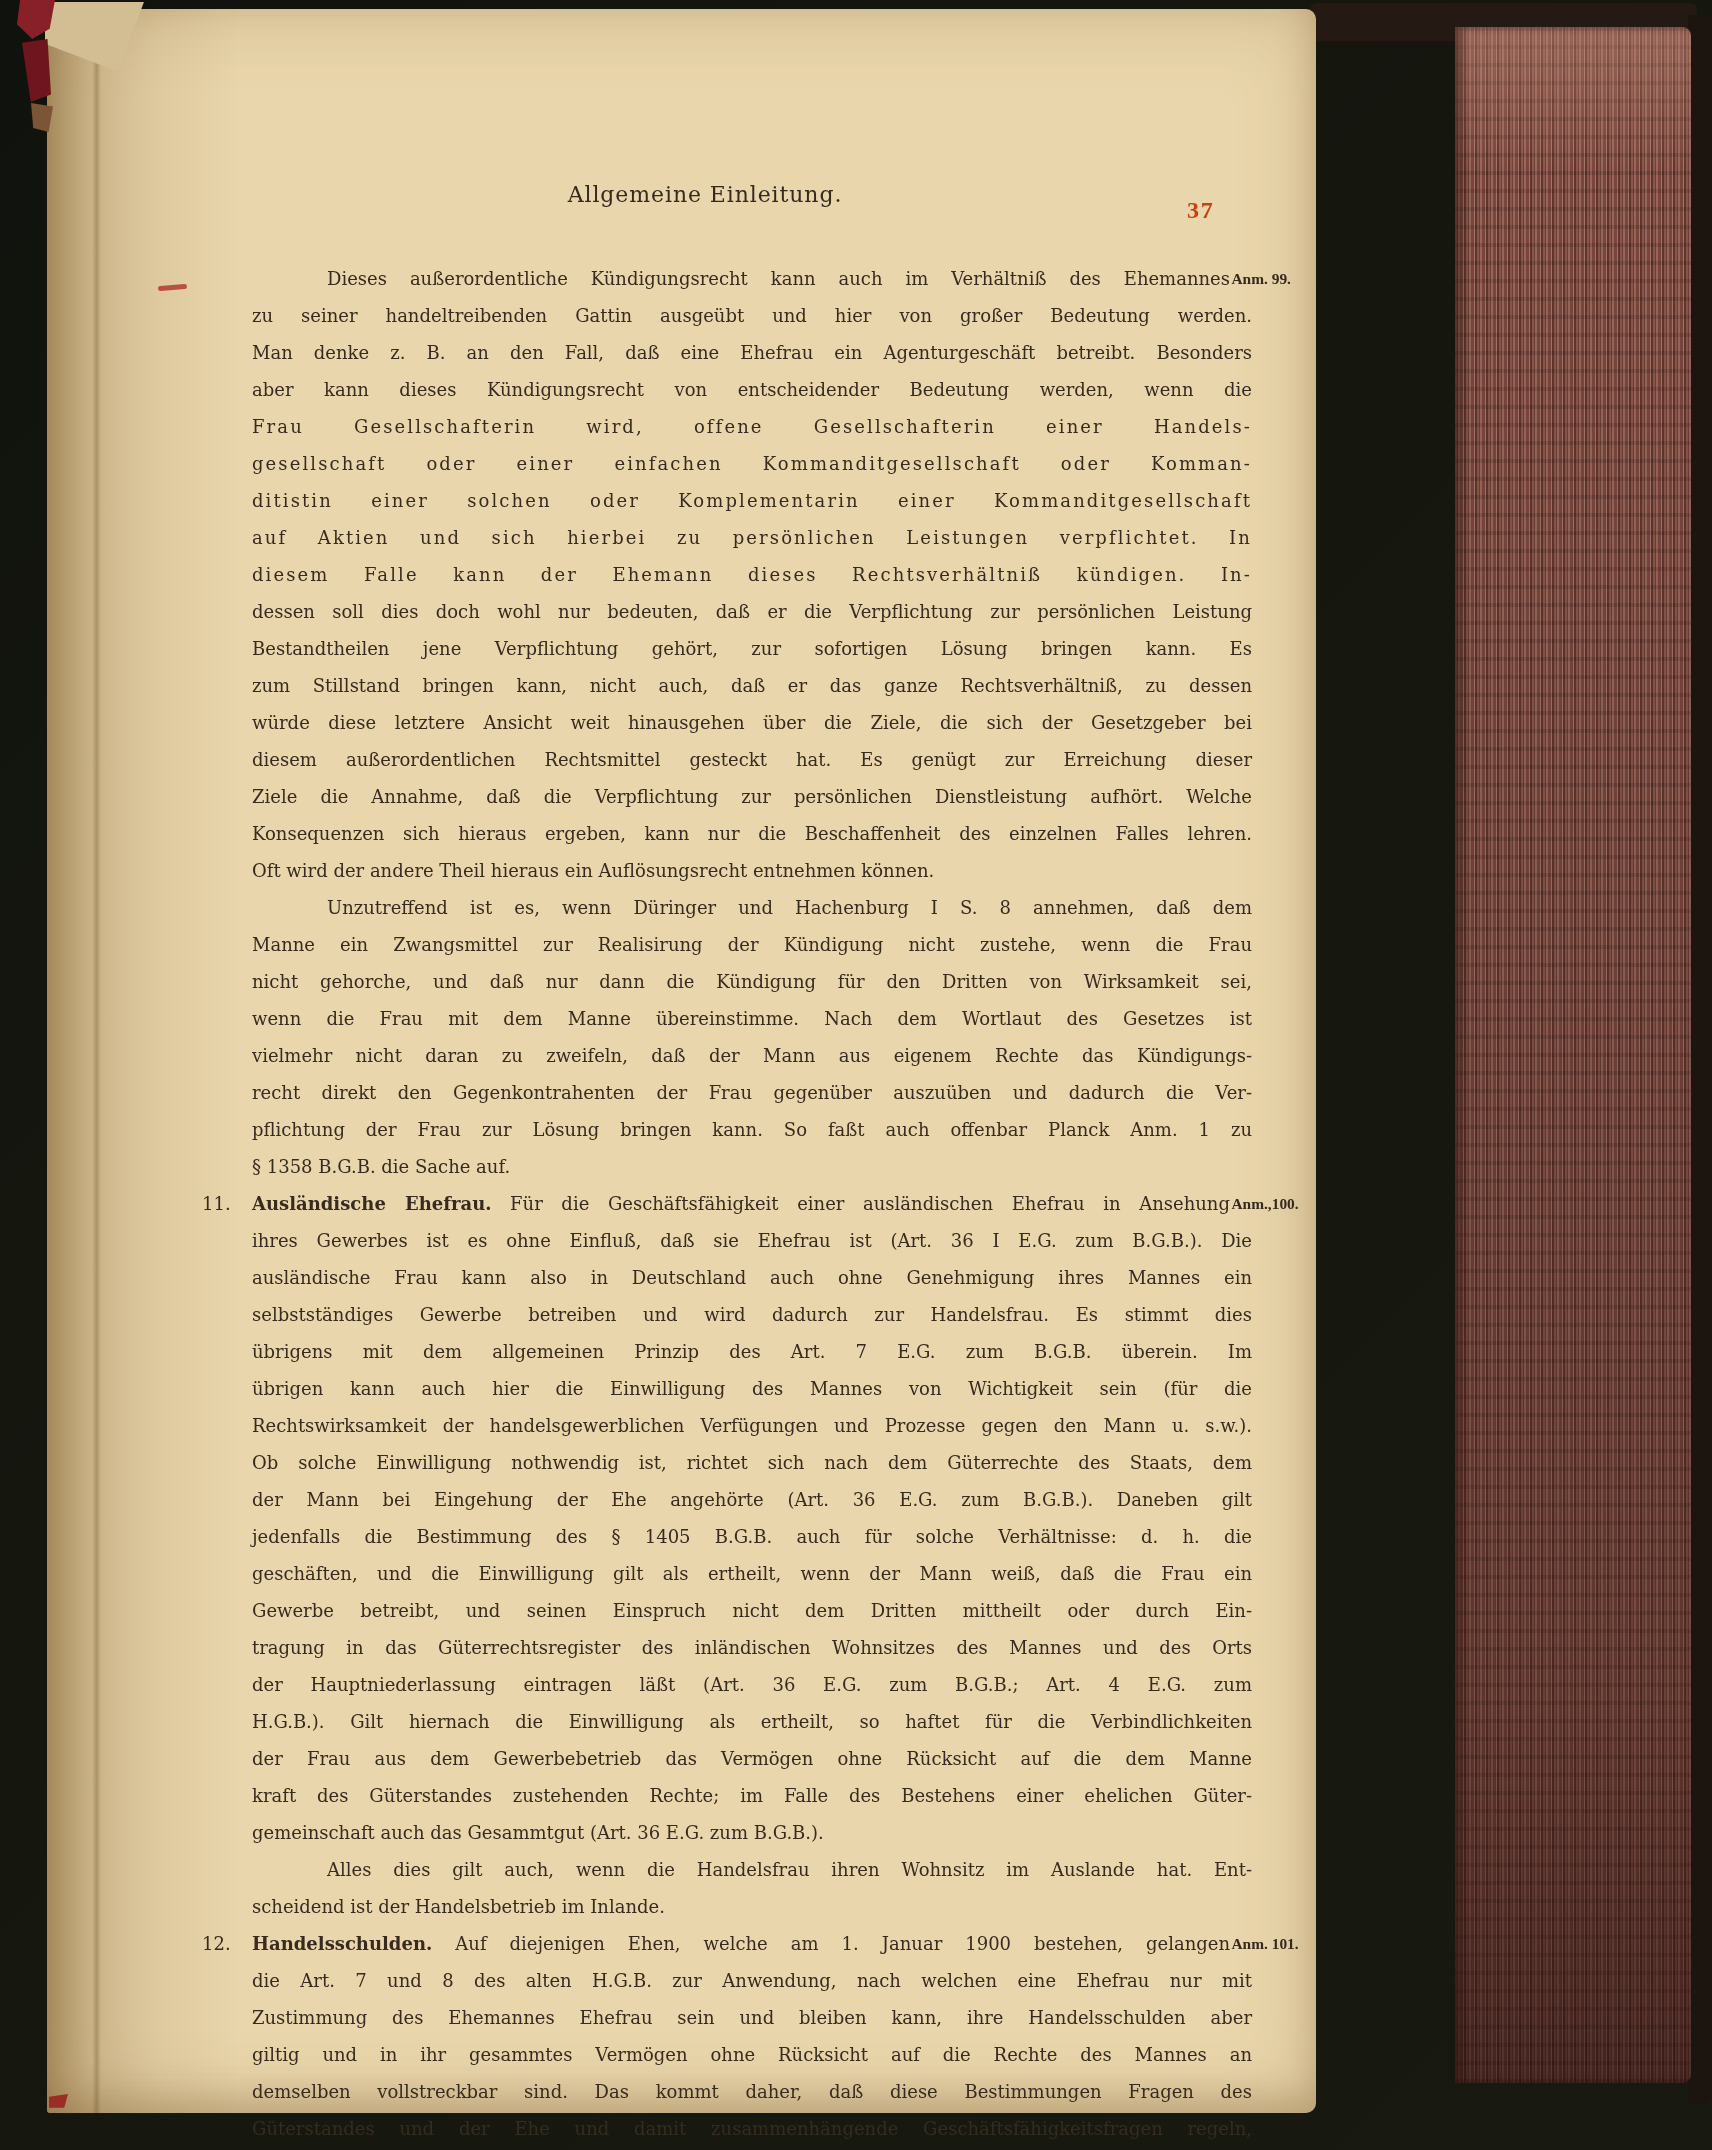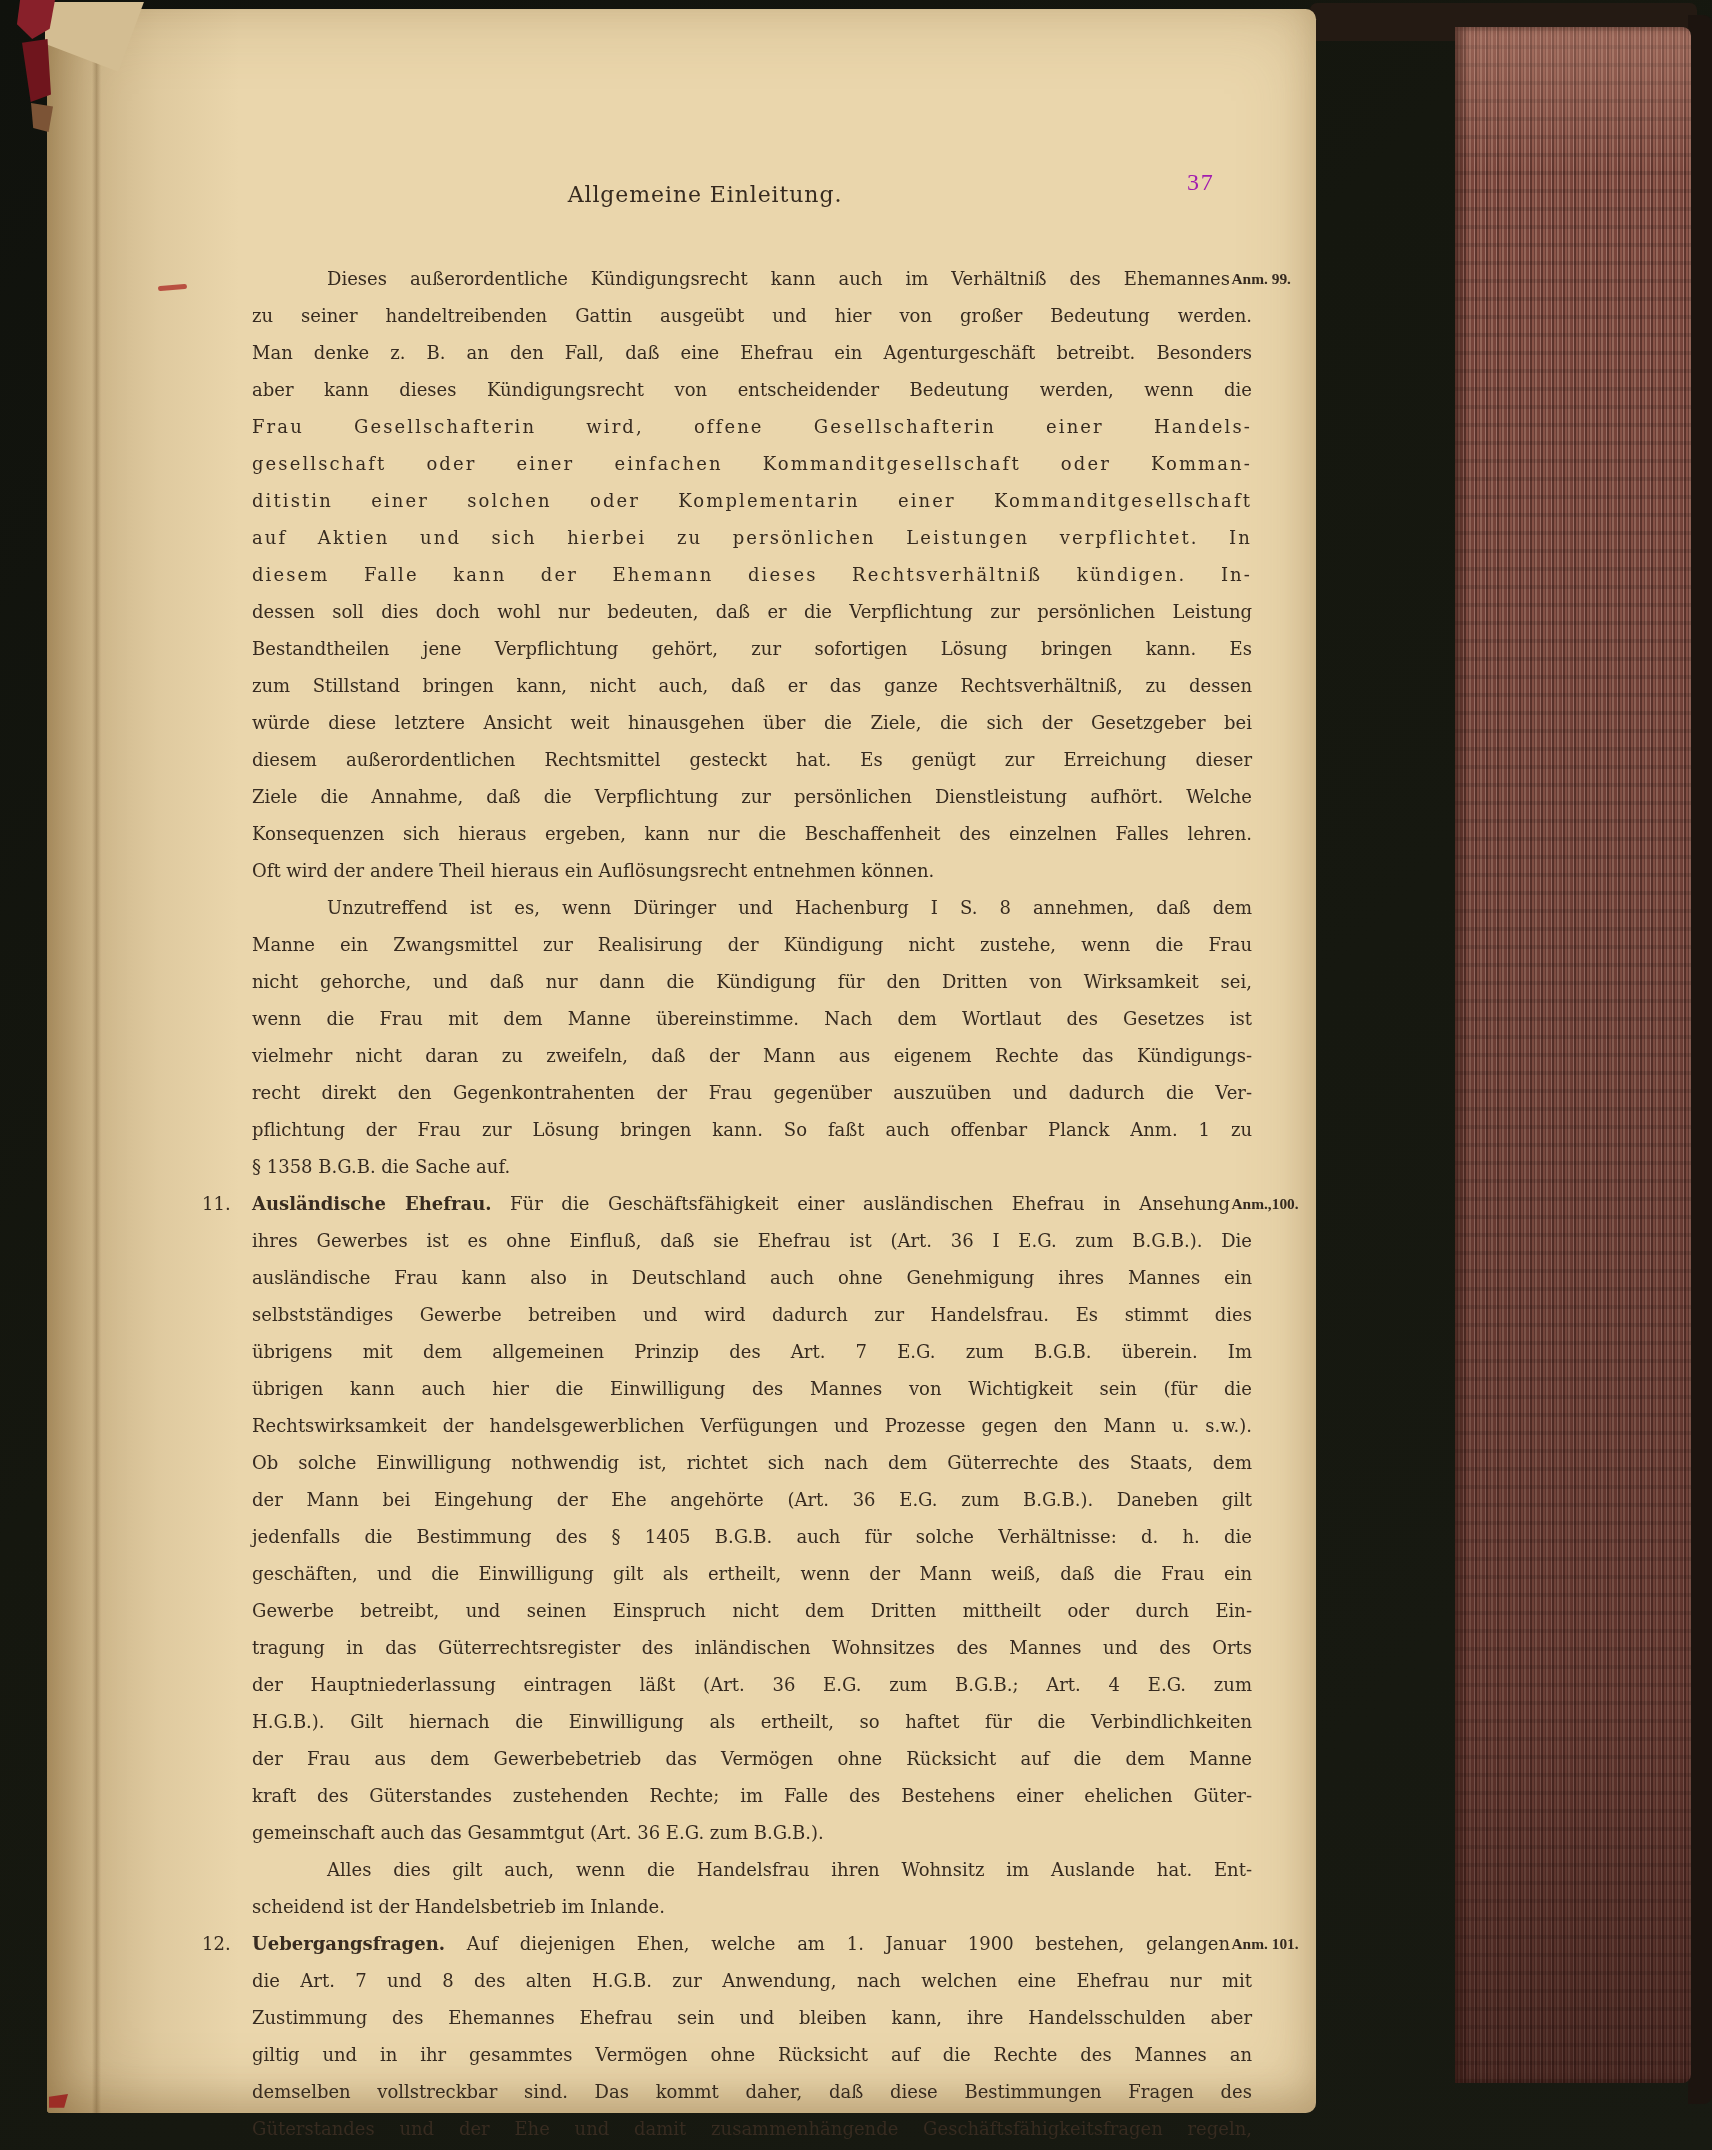--- a/index.html
+++ b/index.html
@@ -46,22 +46,22 @@
   .tear-tan{position:absolute;left:45px;top:1.7px;width:99px;height:70px;background:#d3bd92;clip-path:polygon(0 0,100% 0,74% 100%,0 60%);}
   .tear-brown{position:absolute;left:31px;top:103px;width:22px;height:29px;background:#7c5436;clip-path:polygon(0 0,100% 12%,80% 100%,10% 86%);}
   .red-dash{position:absolute;left:158px;top:285px;width:29px;height:5.1px;background:#b23a30;border-radius:2.6px;transform:rotate(-5deg);opacity:.85;}
   .red-sliver{position:absolute;left:49px;top:2094px;width:19px;height:13.7px;background:#9c2d26;clip-path:polygon(0 20%,100% 0,80% 100%,0 100%);}
   
   .header{
     position:absolute;left:163px;top:173px;width:990px;text-align:center;
     font-size:22px;color:#362a1f;letter-spacing:0.9px;
   }
   .pagenum{
-    position:absolute;left:1140px;top:160px;
-    font-family:"Liberation Serif",serif;font-size:24px;font-weight:normal;color:#a21caf;letter-spacing:1.7px;
+    position:absolute;left:1140px;top:188px;
+    font-family:"Liberation Serif",serif;font-size:24px;font-weight:bold;color:#c2410c;letter-spacing:1.7px;
   }
   .text{
     position:absolute;left:205px;top:248px;width:1000px;
     font-size:18px;color:#372b20;
   }
   .line{
     position:relative;height:31px;line-height:31px;overflow:visible;
     text-align:justify;text-align-last:justify;text-justify:inter-word;
     box-sizing:border-box;white-space:normal;margin-top:6px;
   }
@@ -129,21 +129,21 @@
       <div class="line">geschäften, und die Einwilligung gilt als ertheilt, wenn der Mann weiß, daß die Frau ein</div>
       <div class="line">Gewerbe betreibt, und seinen Einspruch nicht dem Dritten mittheilt oder durch Ein-</div>
       <div class="line">tragung in das Güterrechtsregister des inländischen Wohnsitzes des Mannes und des Orts</div>
       <div class="line">der Hauptniederlassung eintragen läßt (Art. 36 E.G. zum B.G.B.; Art. 4 E.G. zum</div>
       <div class="line">H.G.B.). Gilt hiernach die Einwilligung als ertheilt, so haftet für die Verbindlichkeiten</div>
       <div class="line">der Frau aus dem Gewerbebetrieb das Vermögen ohne Rücksicht auf die dem Manne</div>
       <div class="line">kraft des Güterstandes zustehenden Rechte; im Falle des Bestehens einer ehelichen Güter-</div>
       <div class="line end">gemeinschaft auch das Gesammtgut (Art. 36 E.G. zum B.G.B.).</div>
       <div class="line ind">Alles dies gilt auch, wenn die Handelsfrau ihren Wohnsitz im Auslande hat. Ent-</div>
       <div class="line end">scheidend ist der Handelsbetrieb im Inlande.</div>
-      <div class="line noted"><span class="num">12.</span><b class="pre">Uebergangsfragen.</b> Auf diejenigen Ehen, welche am 1. Januar 1900 bestehen, gelangen<span class="note">Anm. 101.</span></div>
+      <div class="line noted"><span class="num">12.</span><b class="pre">Handelsschulden.</b> Auf diejenigen Ehen, welche am 1. Januar 1900 bestehen, gelangen<span class="note">Anm. 101.</span></div>
       <div class="line">die Art. 7 und 8 des alten H.G.B. zur Anwendung, nach welchen eine Ehefrau nur mit</div>
       <div class="line">Zustimmung des Ehemannes Ehefrau sein und bleiben kann, ihre Handelsschulden aber</div>
       <div class="line">giltig und in ihr gesammtes Vermögen ohne Rücksicht auf die Rechte des Mannes an</div>
       <div class="line">demselben vollstreckbar sind. Das kommt daher, daß diese Bestimmungen Fragen des</div>
       <div class="line">Güterstandes und der Ehe und damit zusammenhängende Geschäftsfähigkeitsfragen regeln,</div>
       <div class="line">wie ja auch das B.G.B. alle diese Fragen mitten im ehelichen Güterrecht behandelt. Für</div>
     </div>
 </div>
 
 <div class="fore-edge"></div>

